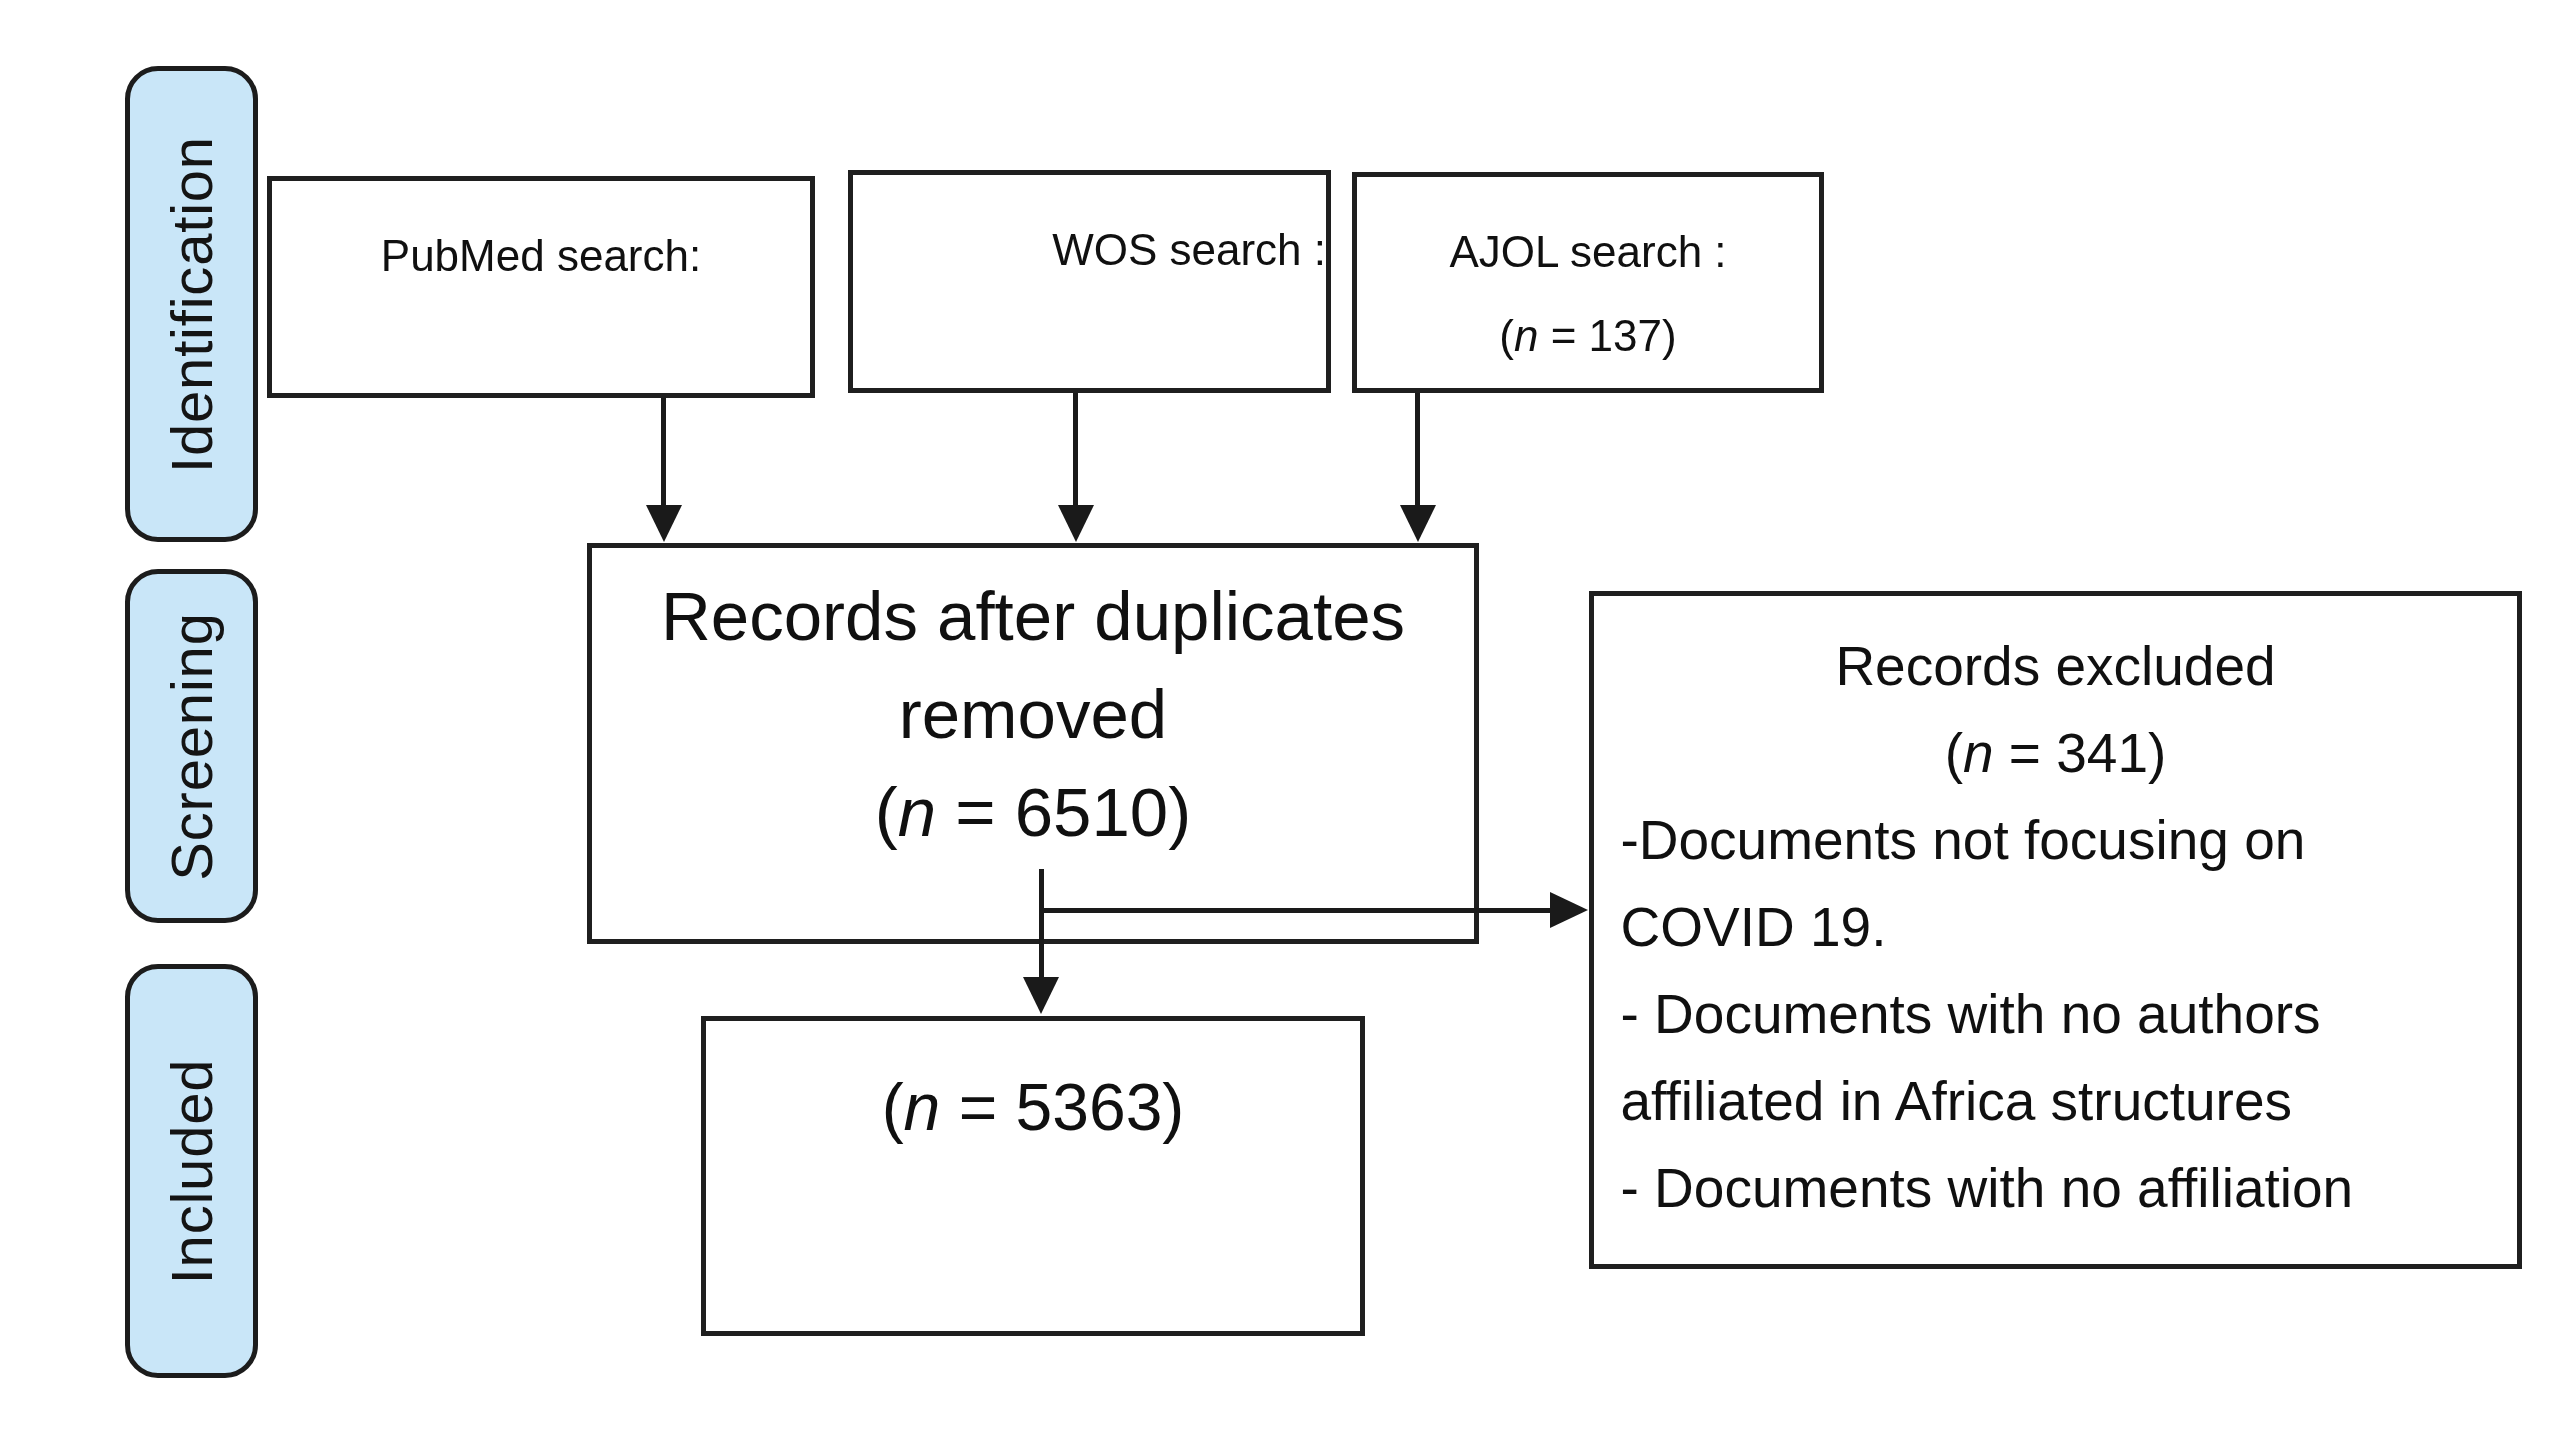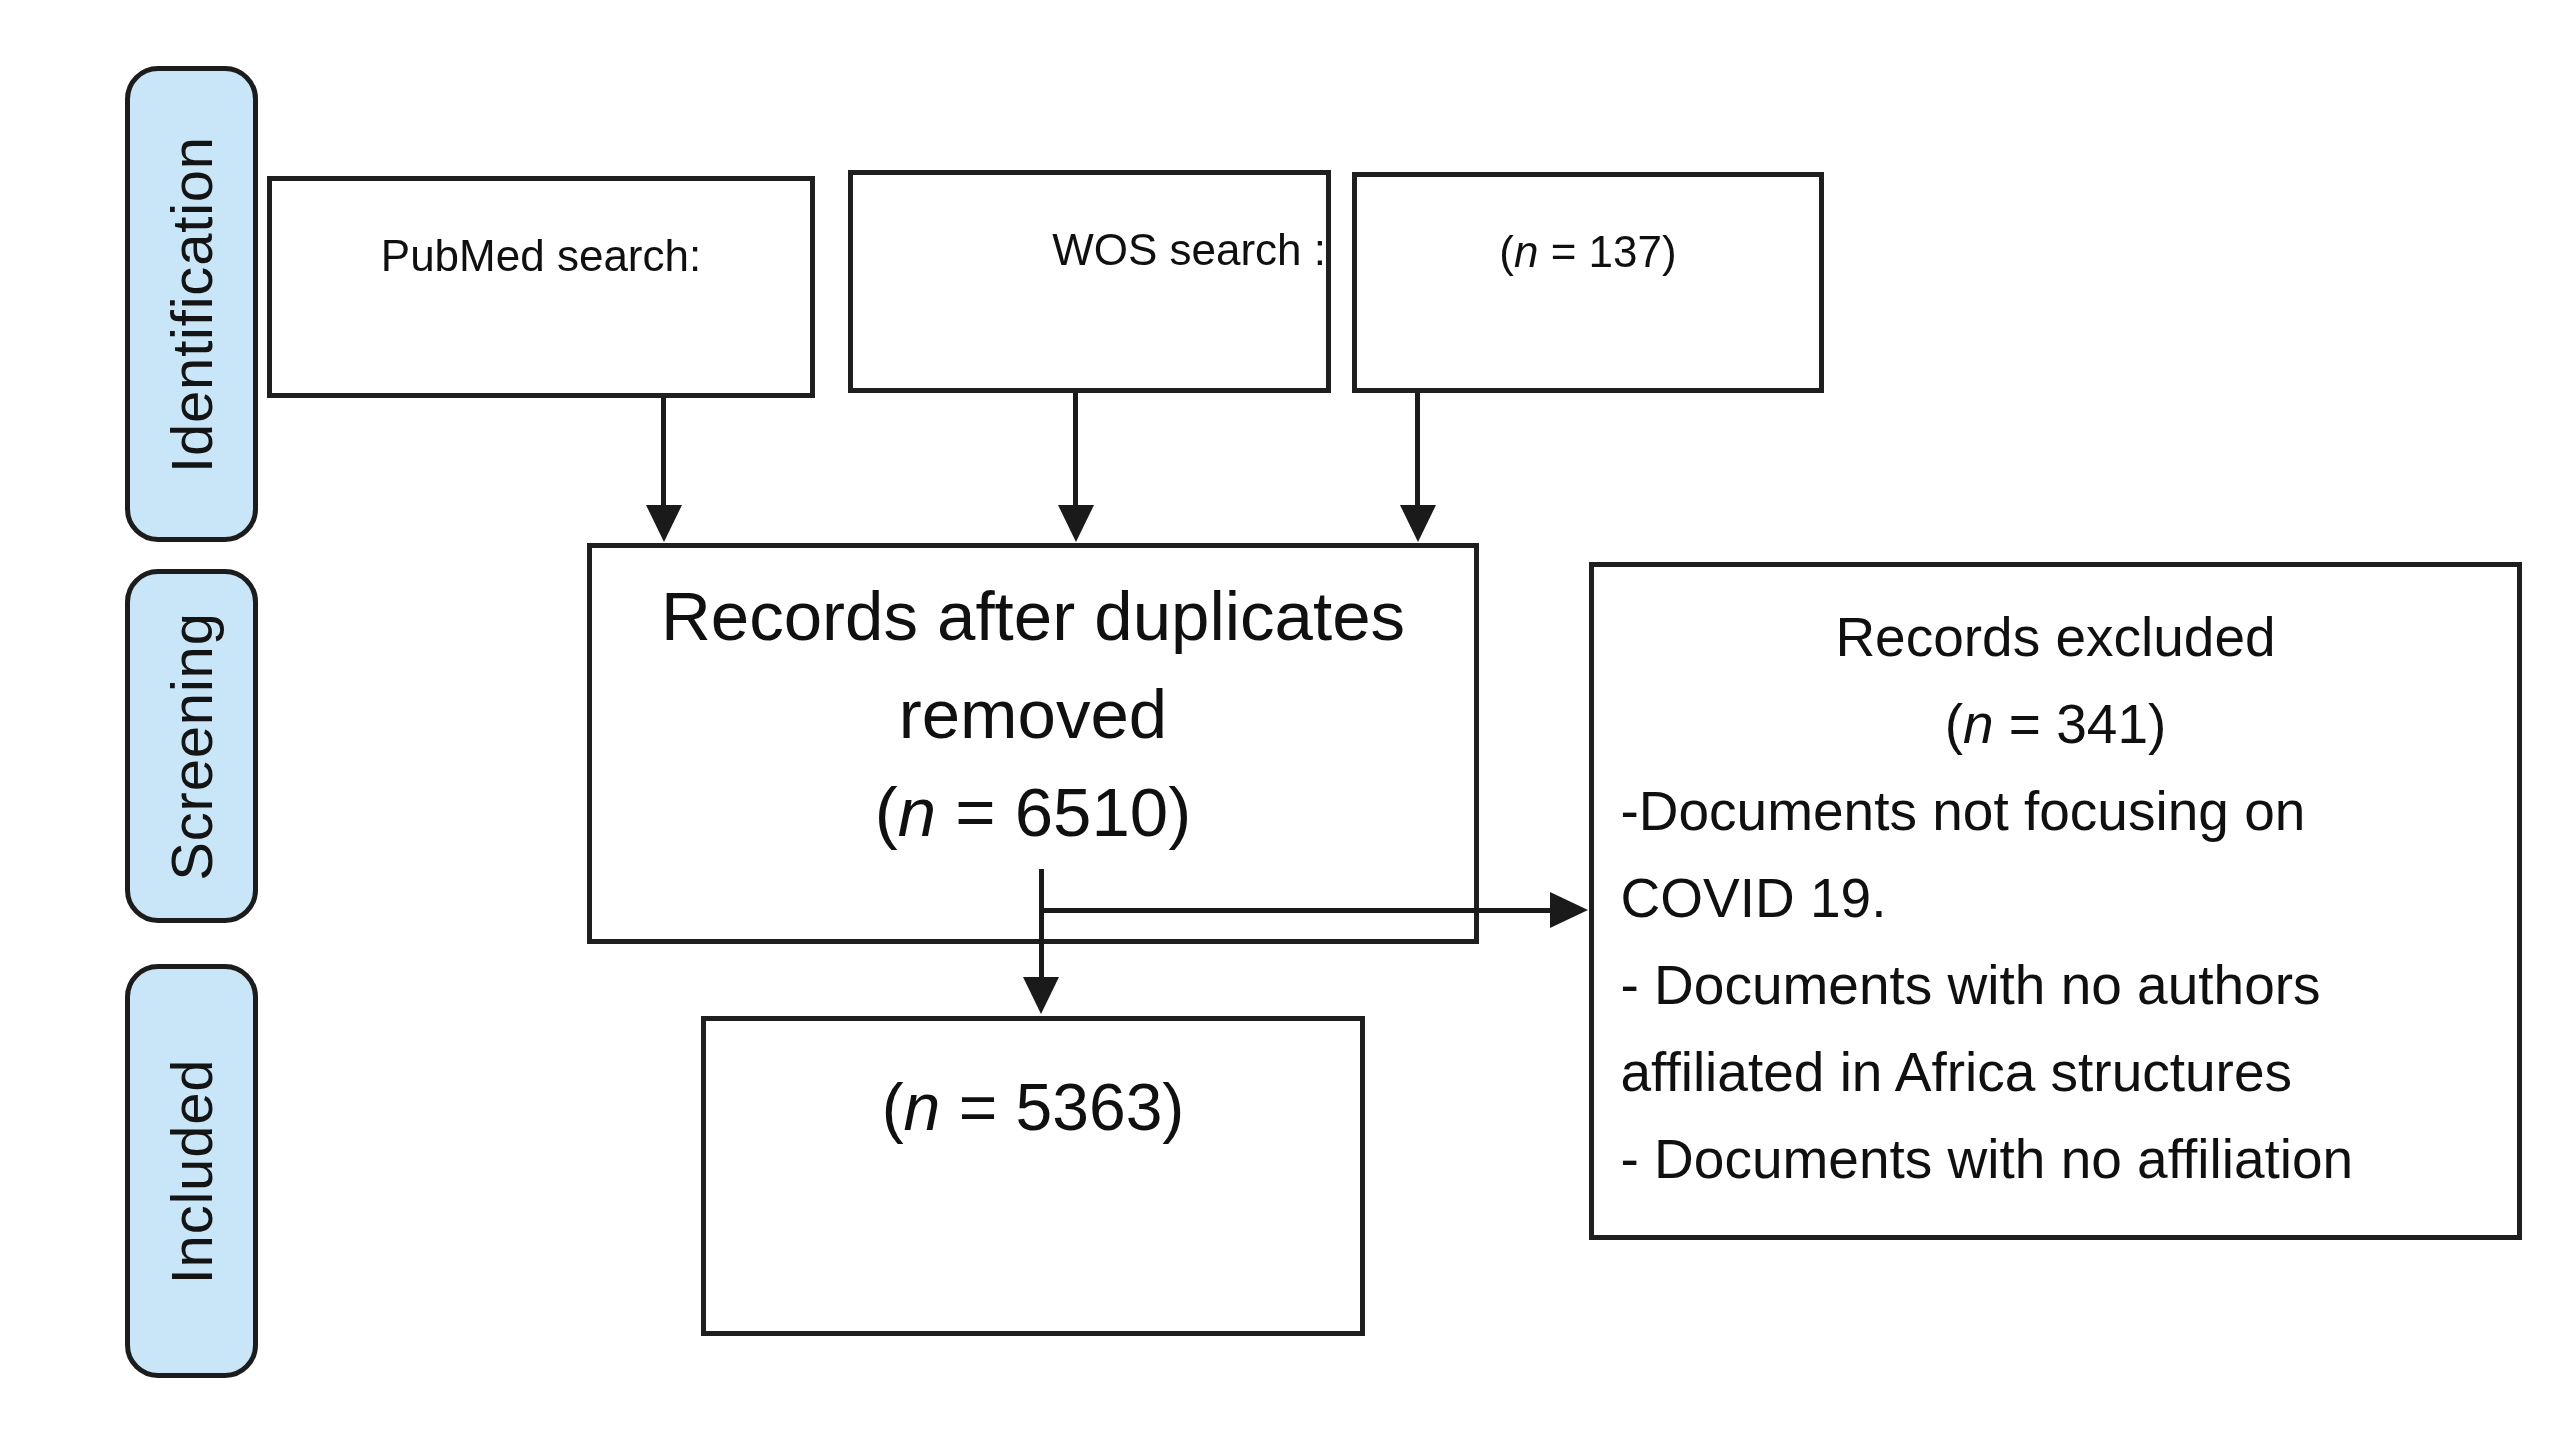--- a/index.html
+++ b/index.html
@@ -60,21 +60,21 @@
   }
   #box-duplicates .fline { font-size: 69px; line-height: 98px; }
 
   #box-screened {
     left: 701px; top: 1016px; width: 664px; height: 320px;
     padding-top: 36px;
   }
   #box-screened .fline { font-size: 66px; line-height: 100px; }
 
   #box-excluded {
-    left: 1589px; top: 562px; width: 933px; height: 678px;
+    left: 1589px; top: 591px; width: 933px; height: 678px;
     padding: 26.5px 26.5px 0 26.5px;
     text-align: center;
   }
   #box-excluded .fline { font-size: 55px; line-height: 87px; }
   #box-excluded .reason {
     text-align: left;
     font-size: 55px;
     line-height: 87px;
     white-space: pre-line;
   }
@@ -131,20 +131,21 @@
 
   <div class="fbox" id="box-pubmed">
     <div class="fline">PubMed search:</div>
   </div>
 
   <div class="fbox" id="box-wos">
     <div class="fline">WOS search :</div>
   </div>
 
   <div class="fbox" id="box-ajol">
+    <div class="fline">AJOL search :</div>
     <div class="fline"><span>(</span><span class="it">n</span><span> = 137)</span></div>
   </div>
 
   <div class="fbox" id="box-duplicates">
     <div class="fline pre-wrap">Records after duplicates
 removed</div>
     <div class="fline"><span>(</span><span class="it">n</span><span> = 6510)</span></div>
   </div>
 
   <div class="fbox" id="box-screened">

